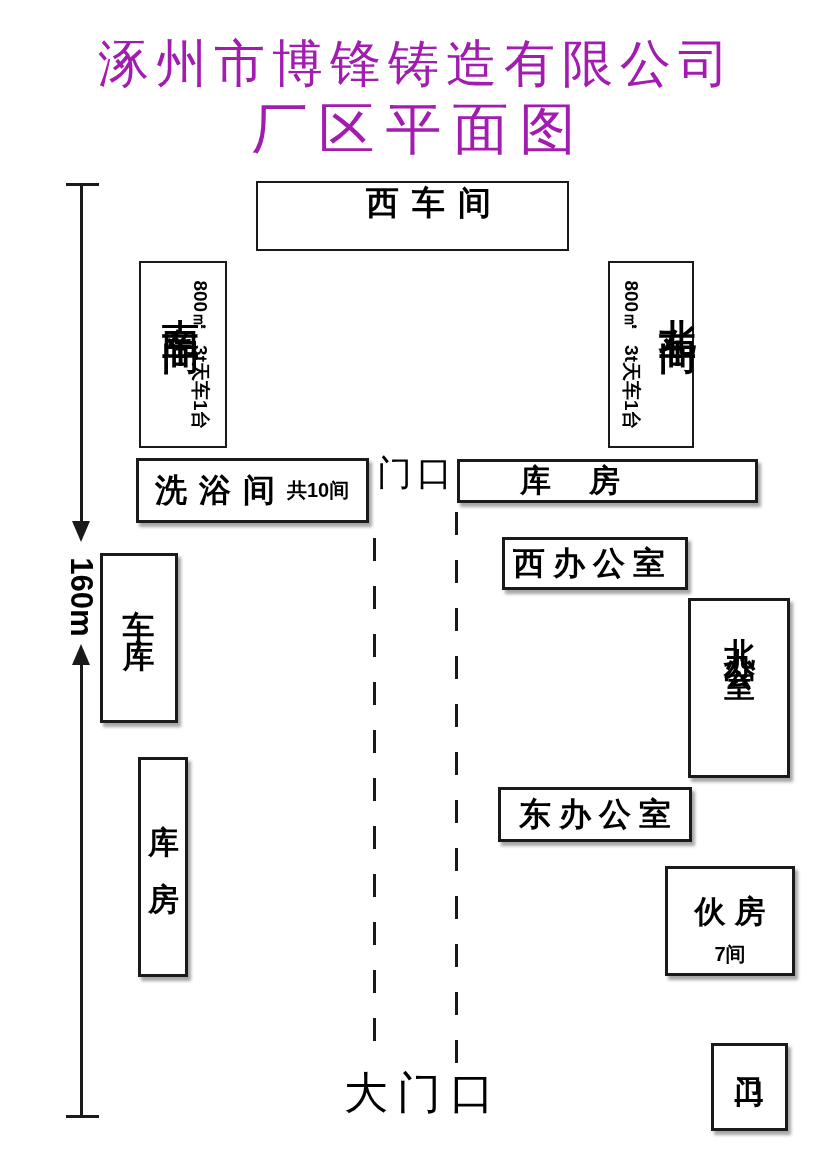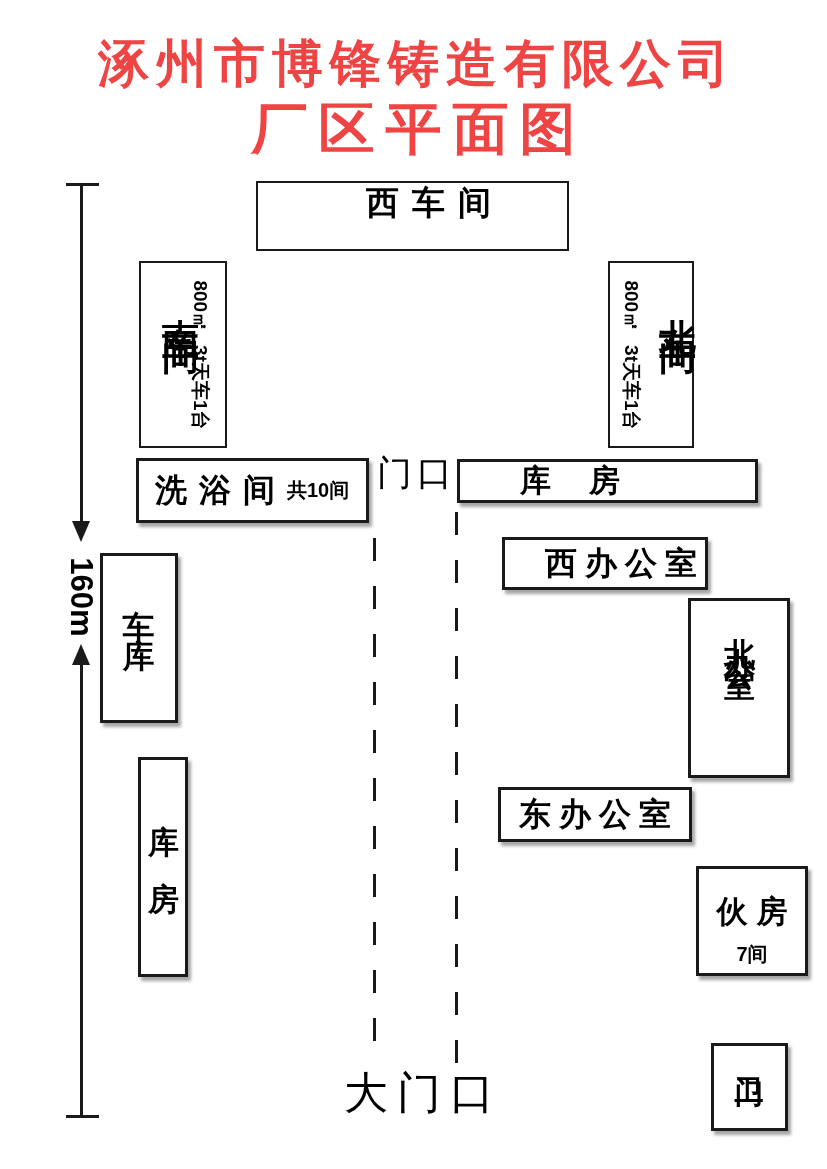--- a/index.html
+++ b/index.html
@@ -2,21 +2,21 @@
 <html><head>
 <meta charset="utf-8">
 <style>
   html,body{margin:0;padding:0;background:#fff;}
   #canvas{
     position:relative;width:827px;height:1169px;background:#ffffff;overflow:hidden;
     font-family:"Liberation Sans",sans-serif;color:#000;
   }
   .abs{position:absolute;}
   
-  .title{width:100%;text-align:center;font-weight:bold;color:#ef4444;
+  .title{width:100%;text-align:center;font-weight:normal;color:#a21caf;
          font-family:"DejaVu Sans",sans-serif;white-space:nowrap;}
   #title-company{top:30px;left:0;font-size:51px;letter-spacing:7px;text-indent:7px;}
   #title-plan{top:92px;left:0;font-size:56px;letter-spacing:11px;text-indent:11px;}
   
   .box{position:absolute;background:#fff;border:3px solid #1a1a1a;box-sizing:border-box;}
   .shadow{box-shadow:3px 4px 3px #a6a6a6;}
   .flat{border-width:2px;}
   .blabel{font-weight:bold;color:#000;}
   .vtext{writing-mode:vertical-rl;text-orientation:upright;}
   
@@ -42,28 +42,28 @@
         padding:0 16px;box-sizing:border-box;}
   #bath .name{font-size:32px;font-weight:bold;letter-spacing:12px;white-space:nowrap;}
   #bath .note{font-size:20px;font-weight:bold;margin-left:auto;margin-right:4px;white-space:nowrap;}
   
   #inner-gate{left:377px;top:450px;font-size:35px;font-weight:normal;letter-spacing:5px;white-space:nowrap;}
   
   #warehouse-top{left:457px;top:459px;width:301px;height:44px;}
   #warehouse-top .name{font-size:31px;font-weight:bold;letter-spacing:38px;line-height:38px;
                        padding-left:60px;white-space:nowrap;}
   
-  #west-office{left:502px;top:537px;width:206px;height:53px;display:flex;align-items:center;justify-content:flex-end;padding-left:43px;}
+  #west-office{left:502px;top:537px;width:186px;height:53px;display:flex;align-items:center;justify-content:flex-start;}
   #east-office{left:498px;top:787px;width:194px;height:55px;display:flex;align-items:center;justify-content:center;}
   .office-name{font-size:32px;font-weight:bold;letter-spacing:8px;text-indent:8px;white-space:nowrap;}
   #north-office{left:688px;top:598px;width:102px;height:180px;display:flex;justify-content:center;}
   #north-office .name{font-size:31px;font-weight:bold;letter-spacing:10px;padding-top:12px;white-space:nowrap;}
   #office-note{left:513px;top:672px;font-size:23px;font-weight:bold;white-space:nowrap;}
   
-  #kitchen{left:696px;top:866px;width:112px;height:110px;}
+  #kitchen{left:665px;top:866px;width:130px;height:110px;}
   #kitchen .name{text-align:center;font-size:31px;font-weight:bold;letter-spacing:9px;text-indent:9px;
                  margin-top:22px;white-space:nowrap;}
   #kitchen .note{text-align:center;font-size:20px;font-weight:bold;margin-top:8px;}
   
   #guard{left:711px;top:1043px;width:77px;height:88px;display:flex;justify-content:center;}
   #guard .name{font-size:29px;font-weight:bold;letter-spacing:3px;padding-top:6px;}
   
   #garage{left:100px;top:553px;width:78px;height:170px;display:flex;justify-content:center;}
   #garage .name{font-size:32px;font-weight:bold;letter-spacing:28px;padding-top:28px;}
   #warehouse-left{left:138px;top:757px;width:50px;height:220px;display:flex;justify-content:center;}

